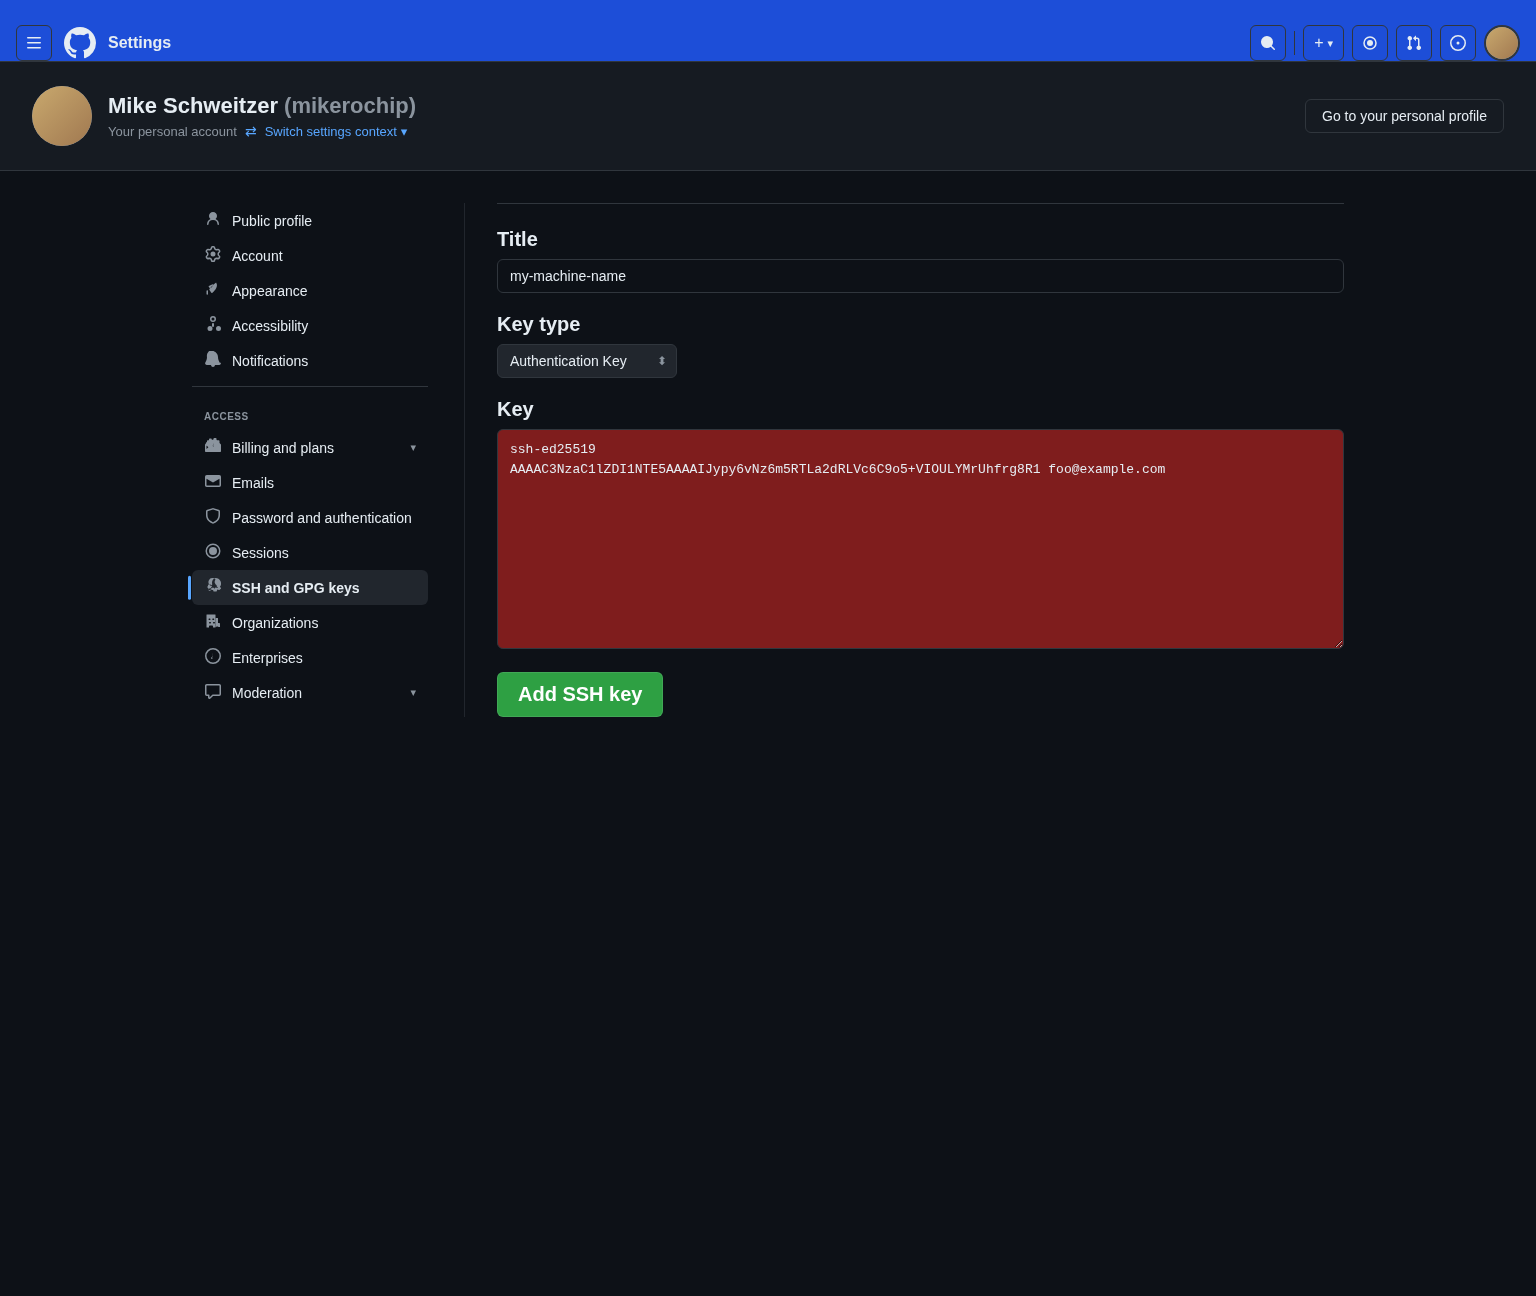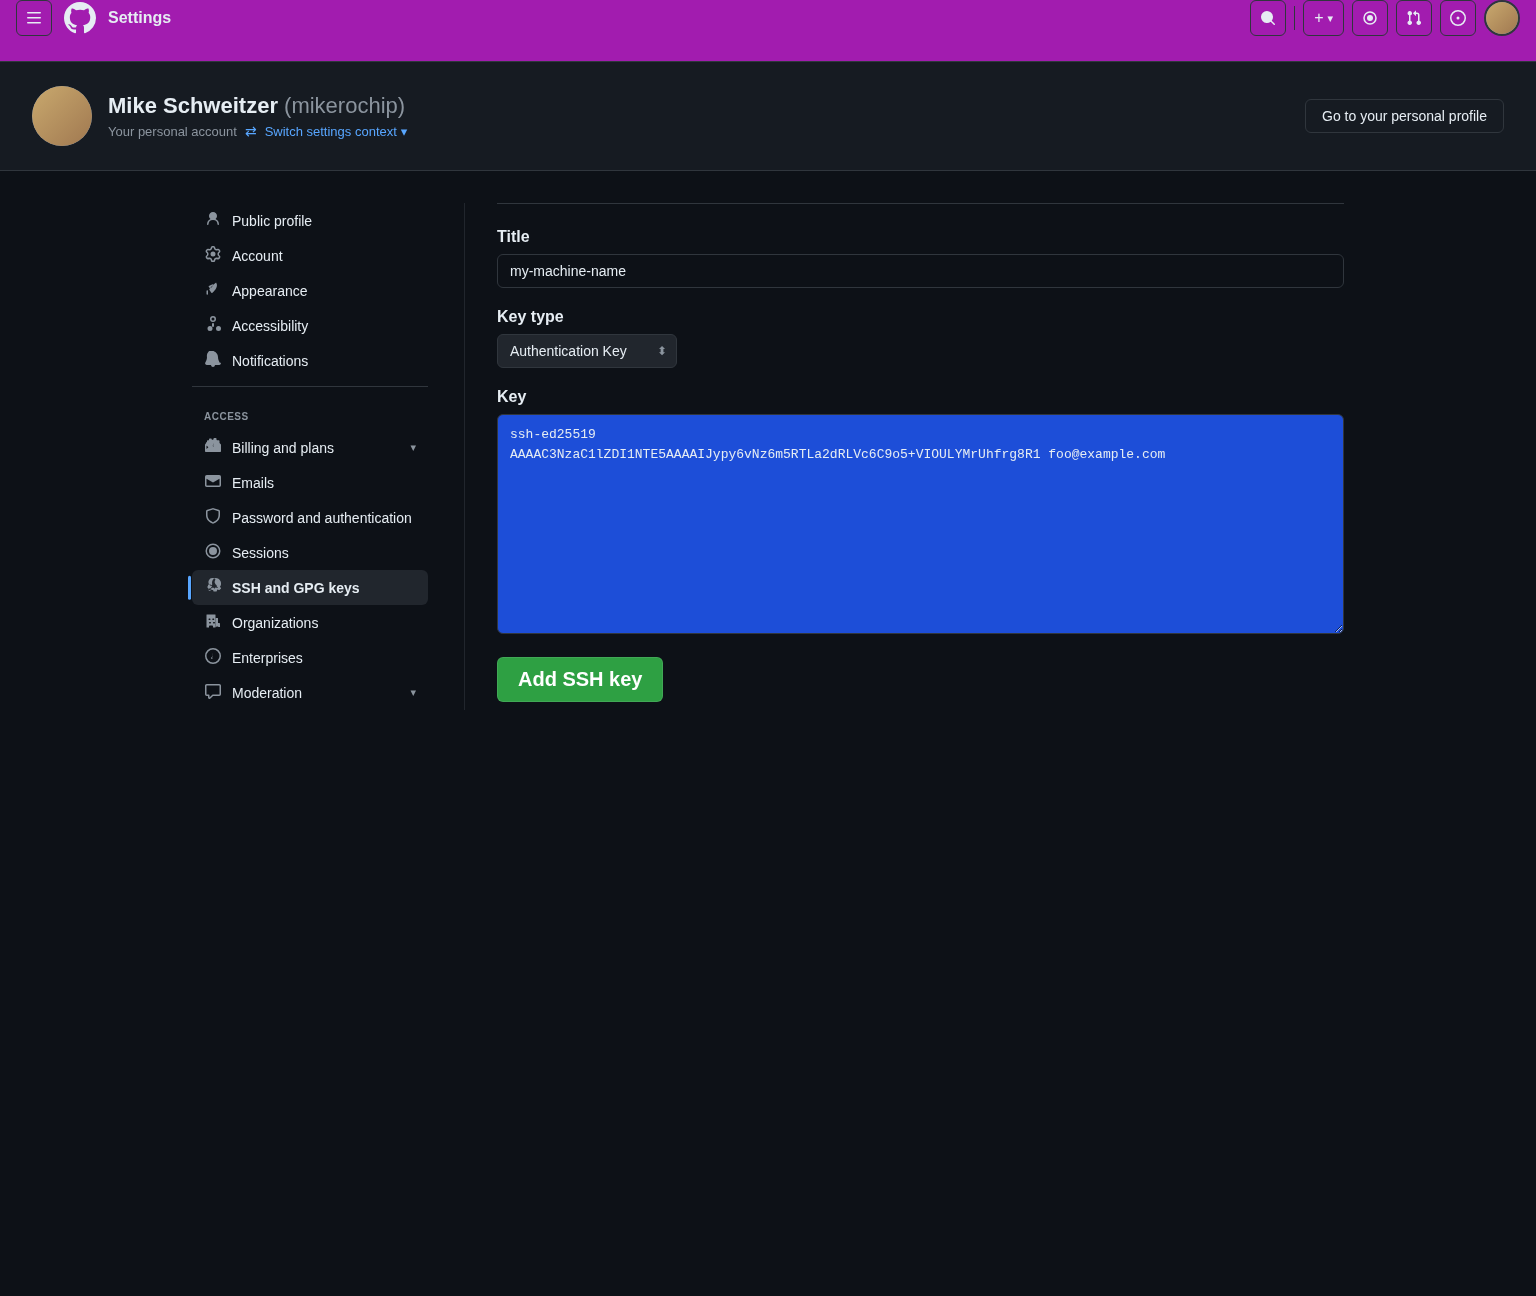--- a/index.html
+++ b/index.html
@@ -6,24 +6,24 @@
     body {
       background-color: #0d1117;
       color: #e6edf3;
       font-family: -apple-system, BlinkMacSystemFont, "Segoe UI", Helvetica, Arial, sans-serif;
       font-size: 14px;
       min-height: 1296px;
     }
 
     
     .topnav {
-      background-color: #a21caf;
+      background-color: #1d4ed8;
       border-bottom: 1px solid #30363d;
       display: flex;
-      align-items: flex-start;
+      align-items: flex-end;
       padding: 0 16px;
       height: 62px;
       gap: 12px;
     }
     .topnav-left { display: flex; align-items: center; gap: 12px; flex: 1; }
     .topnav-right { display: flex; align-items: center; gap: 8px; }
     .topnav-title {
       font-size: 16px;
       font-weight: 600;
       color: #e6edf3;
@@ -93,21 +93,21 @@
     .profile-header {
       background-color: #161b22;
       border-bottom: 1px solid #30363d;
       padding: 24px 32px;
       display: flex;
       align-items: center;
       justify-content: space-between;
     }
     .profile-header-left { display: flex; align-items: center; gap: 16px; }
     .profile-name { font-size: 22px; font-weight: 600; color: #e6edf3; }
-    .profile-username { color: #8b949e; font-weight: 400; }
+    .profile-username { color: #8b949e; font-weight: 700; }
     .profile-sub {
       display: flex;
       align-items: center;
       gap: 8px;
       margin-top: 4px;
       color: #8b949e;
       font-size: 13px;
     }
     .switch-context-link {
       color: #58a6ff;
@@ -215,21 +215,21 @@
       margin-bottom: 24px;
     }
 
     
     .form-group { margin-bottom: 20px; }
     .form-label {
       display: block;
       font-weight: 600;
       color: #e6edf3;
       margin-bottom: 8px;
-      font-size: 16px;
+      font-size: 20px;
     }
     .form-input {
       width: 100%;
       background: #0d1117;
       border: 1px solid #30363d;
       border-radius: 6px;
       color: #e6edf3;
       padding: 8px 12px;
       font-size: 14px;
       outline: none;
@@ -254,21 +254,21 @@
       position: absolute;
       right: 10px;
       top: 50%;
       transform: translateY(-50%);
       pointer-events: none;
       color: #8b949e;
       font-size: 12px;
     }
     .form-textarea {
       width: 100%;
-      background: #1d4ed8;
+      background: #7f1d1d;
       border: 1px solid #30363d;
       border-radius: 6px;
       color: #e6edf3;
       padding: 10px 12px;
       font-size: 13px;
       font-family: "SFMono-Regular", Consolas, "Liberation Mono", Menlo, monospace;
       resize: vertical;
       min-height: 220px;
       outline: none;
       line-height: 1.5;

